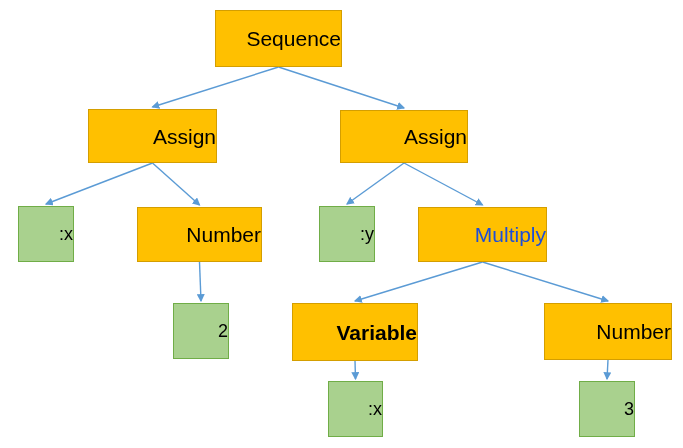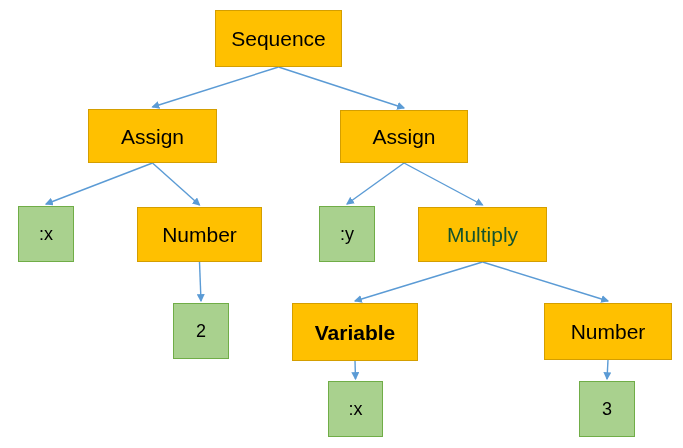--- a/index.html
+++ b/index.html
@@ -20,21 +20,21 @@
     left: 0;
     top: 0;
     width: 683px;
     height: 448px;
     pointer-events: none;
   }
   .node {
     position: absolute;
     display: flex;
     align-items: center;
-    justify-content: center;
+    justify-content: flex-end;
     box-sizing: border-box;
     color: #000000;
   }
   .node.operator {
     border: 1.5px solid #d49e00;
     background: #FFC000;
     font-size: 21px;
   }
   .node.leaf {
     border: 1.5px solid #70AD47;
@@ -82,21 +82,21 @@
       </div>
       <div class="node leaf" style="left: 18px; top: 206px; width: 56px; height: 56px; background: rgb(169, 209, 142); border-color: rgb(112, 173, 71); color: rgb(0, 0, 0);">
         <span class="node-label">:x</span>
       </div>
       <div class="node operator" style="left: 137px; top: 207px; width: 125px; height: 55px; background: rgb(255, 192, 0); border-color: rgb(212, 158, 0); color: rgb(0, 0, 0);">
         <span class="node-label">Number</span>
       </div>
       <div class="node leaf" style="left: 319px; top: 206px; width: 56px; height: 56px; background: rgb(169, 209, 142); border-color: rgb(112, 173, 71); color: rgb(0, 0, 0);">
         <span class="node-label">:y</span>
       </div>
-      <div class="node operator" style="left: 418px; top: 207px; width: 129px; height: 55px; background: rgb(255, 192, 0); border-color: rgb(212, 158, 0); color: #14532d;">
+      <div class="node operator" style="left: 418px; top: 207px; width: 129px; height: 55px; background: rgb(255, 192, 0); border-color: rgb(212, 158, 0); color: #1d4ed8;">
         <span class="node-label">Multiply</span>
       </div>
       <div class="node leaf" style="left: 173px; top: 303px; width: 56px; height: 56px; background: rgb(169, 209, 142); border-color: rgb(112, 173, 71); color: rgb(0, 0, 0);">
         <span class="node-label">2</span>
       </div>
       <div class="node operator" style="left: 292px; top: 303px; width: 126px; height: 58px; background: rgb(255, 192, 0); border-color: rgb(212, 158, 0); color: rgb(0, 0, 0); font-weight: bold;">
         <span class="node-label">Variable</span>
       </div>
       <div class="node operator" style="left: 544px; top: 303px; width: 128px; height: 57px; background: rgb(255, 192, 0); border-color: rgb(212, 158, 0); color: rgb(0, 0, 0);">
         <span class="node-label">Number</span>

